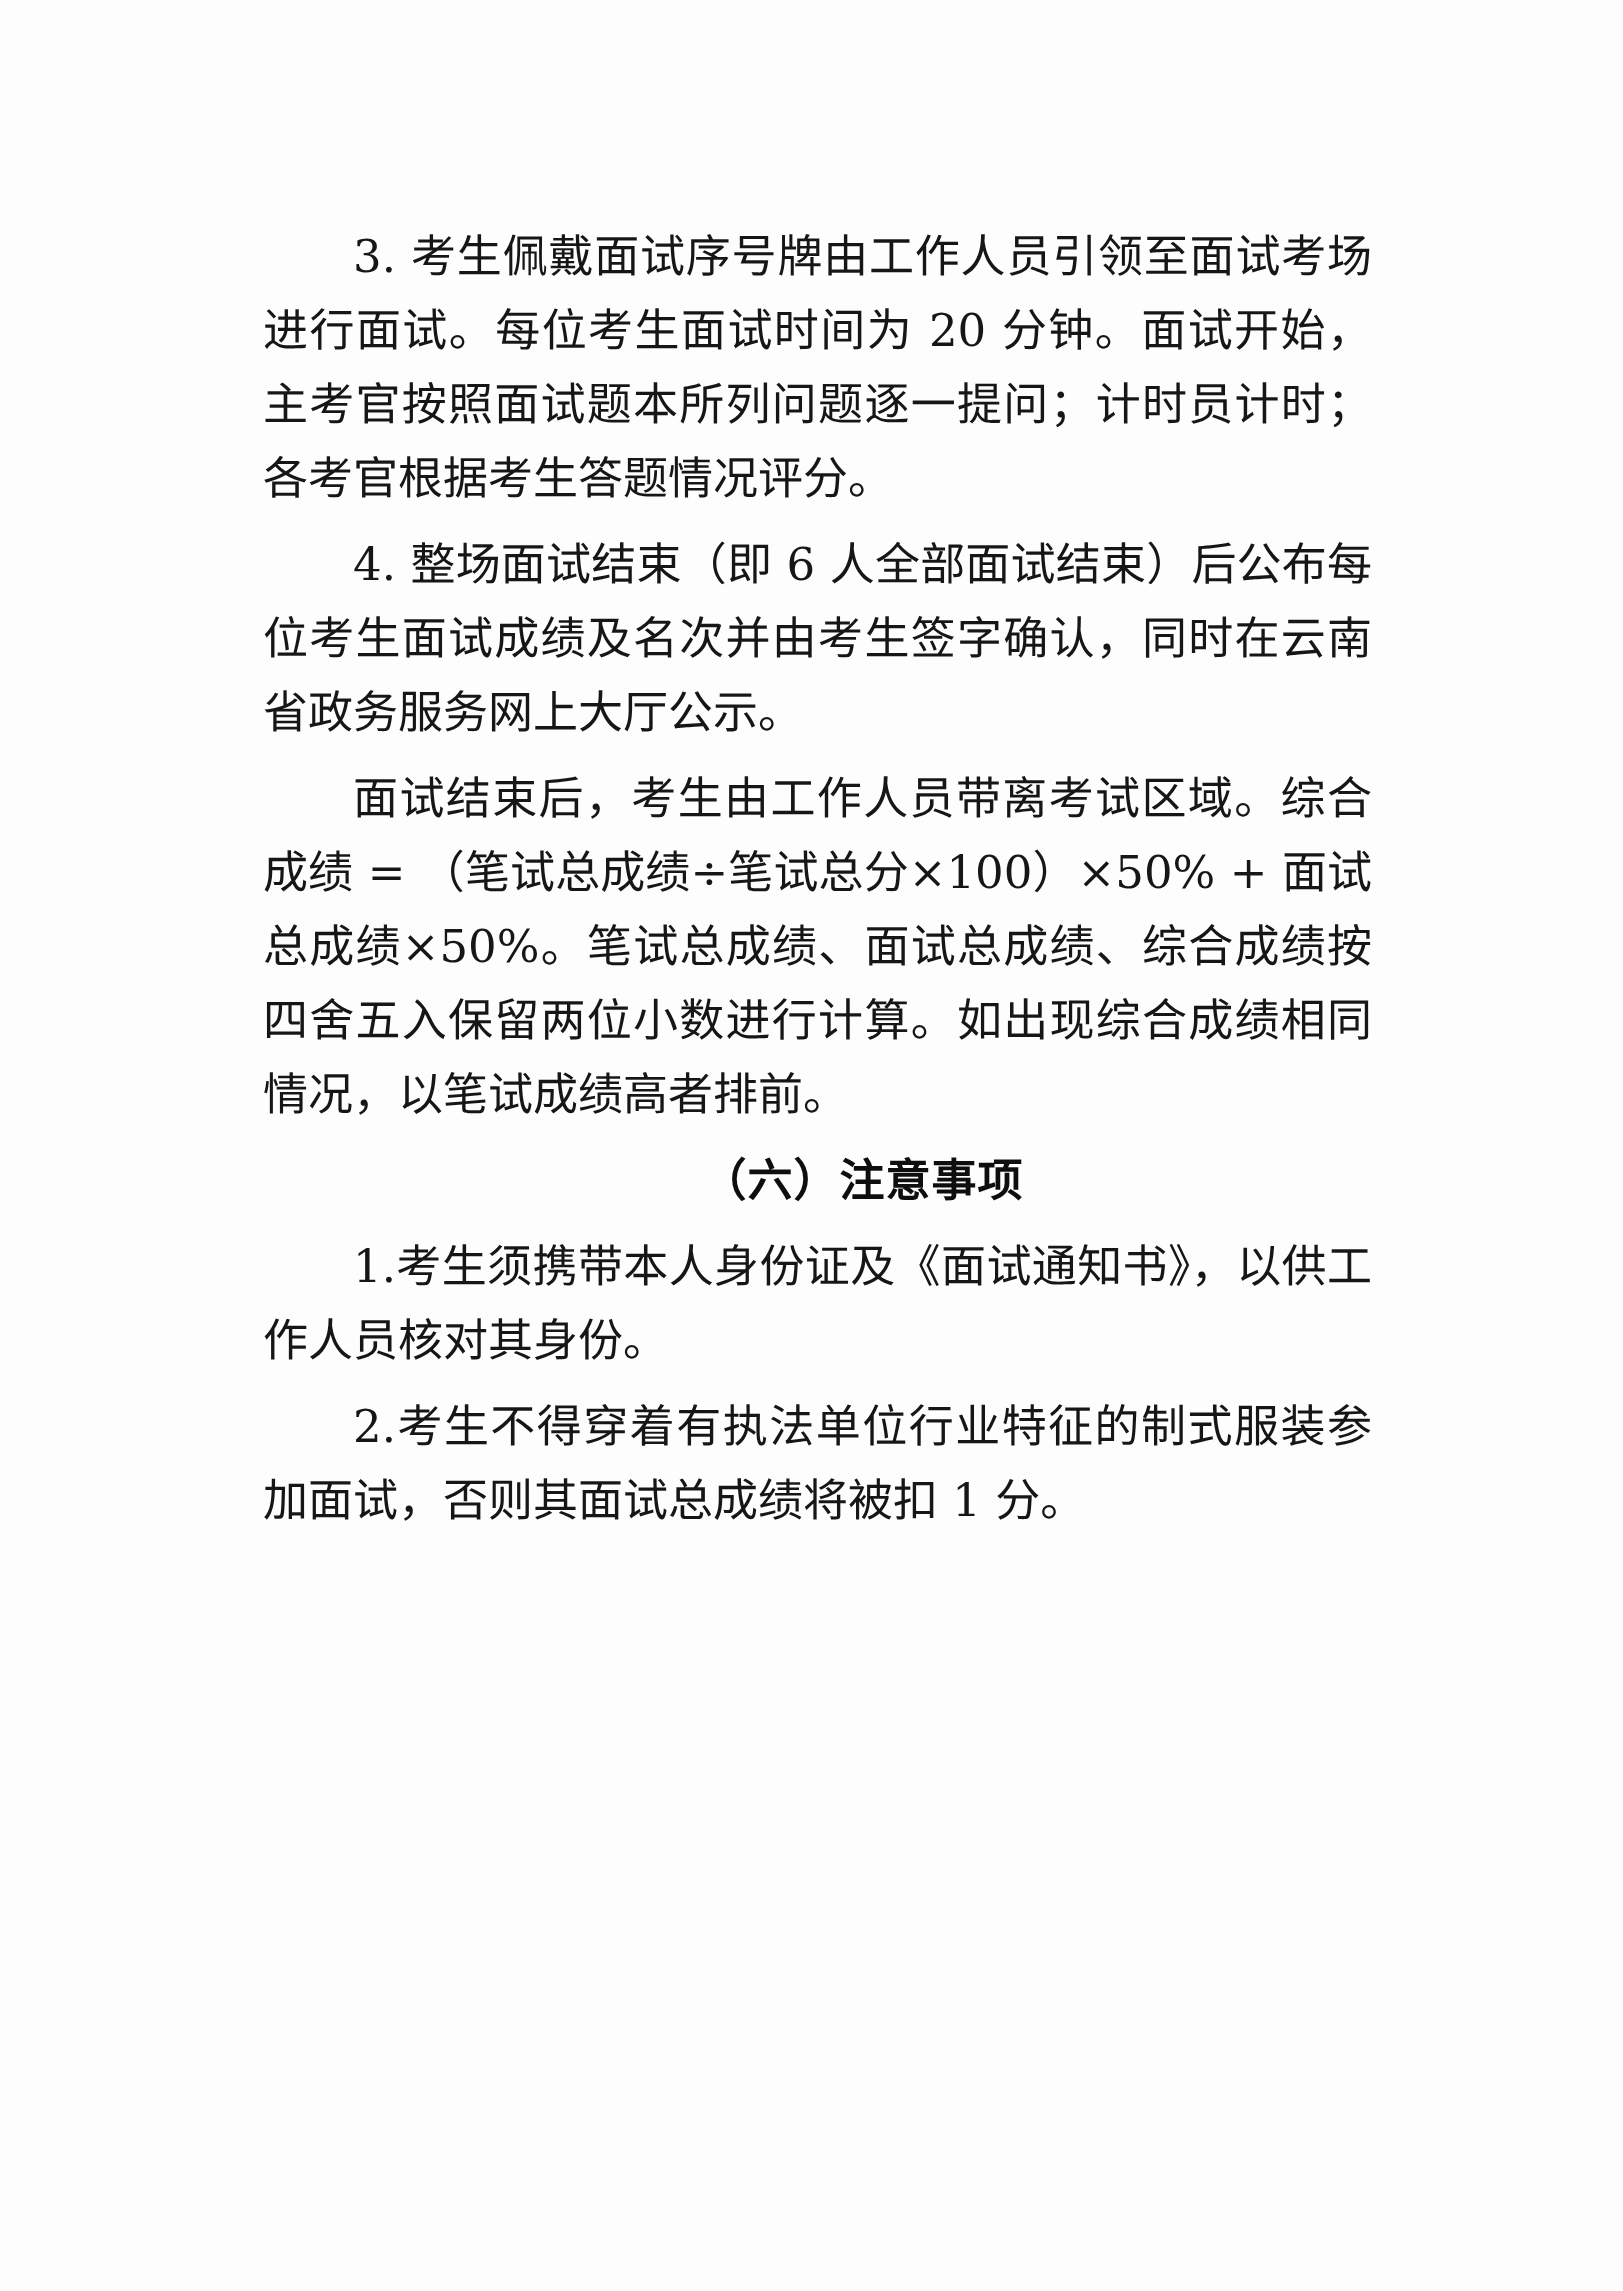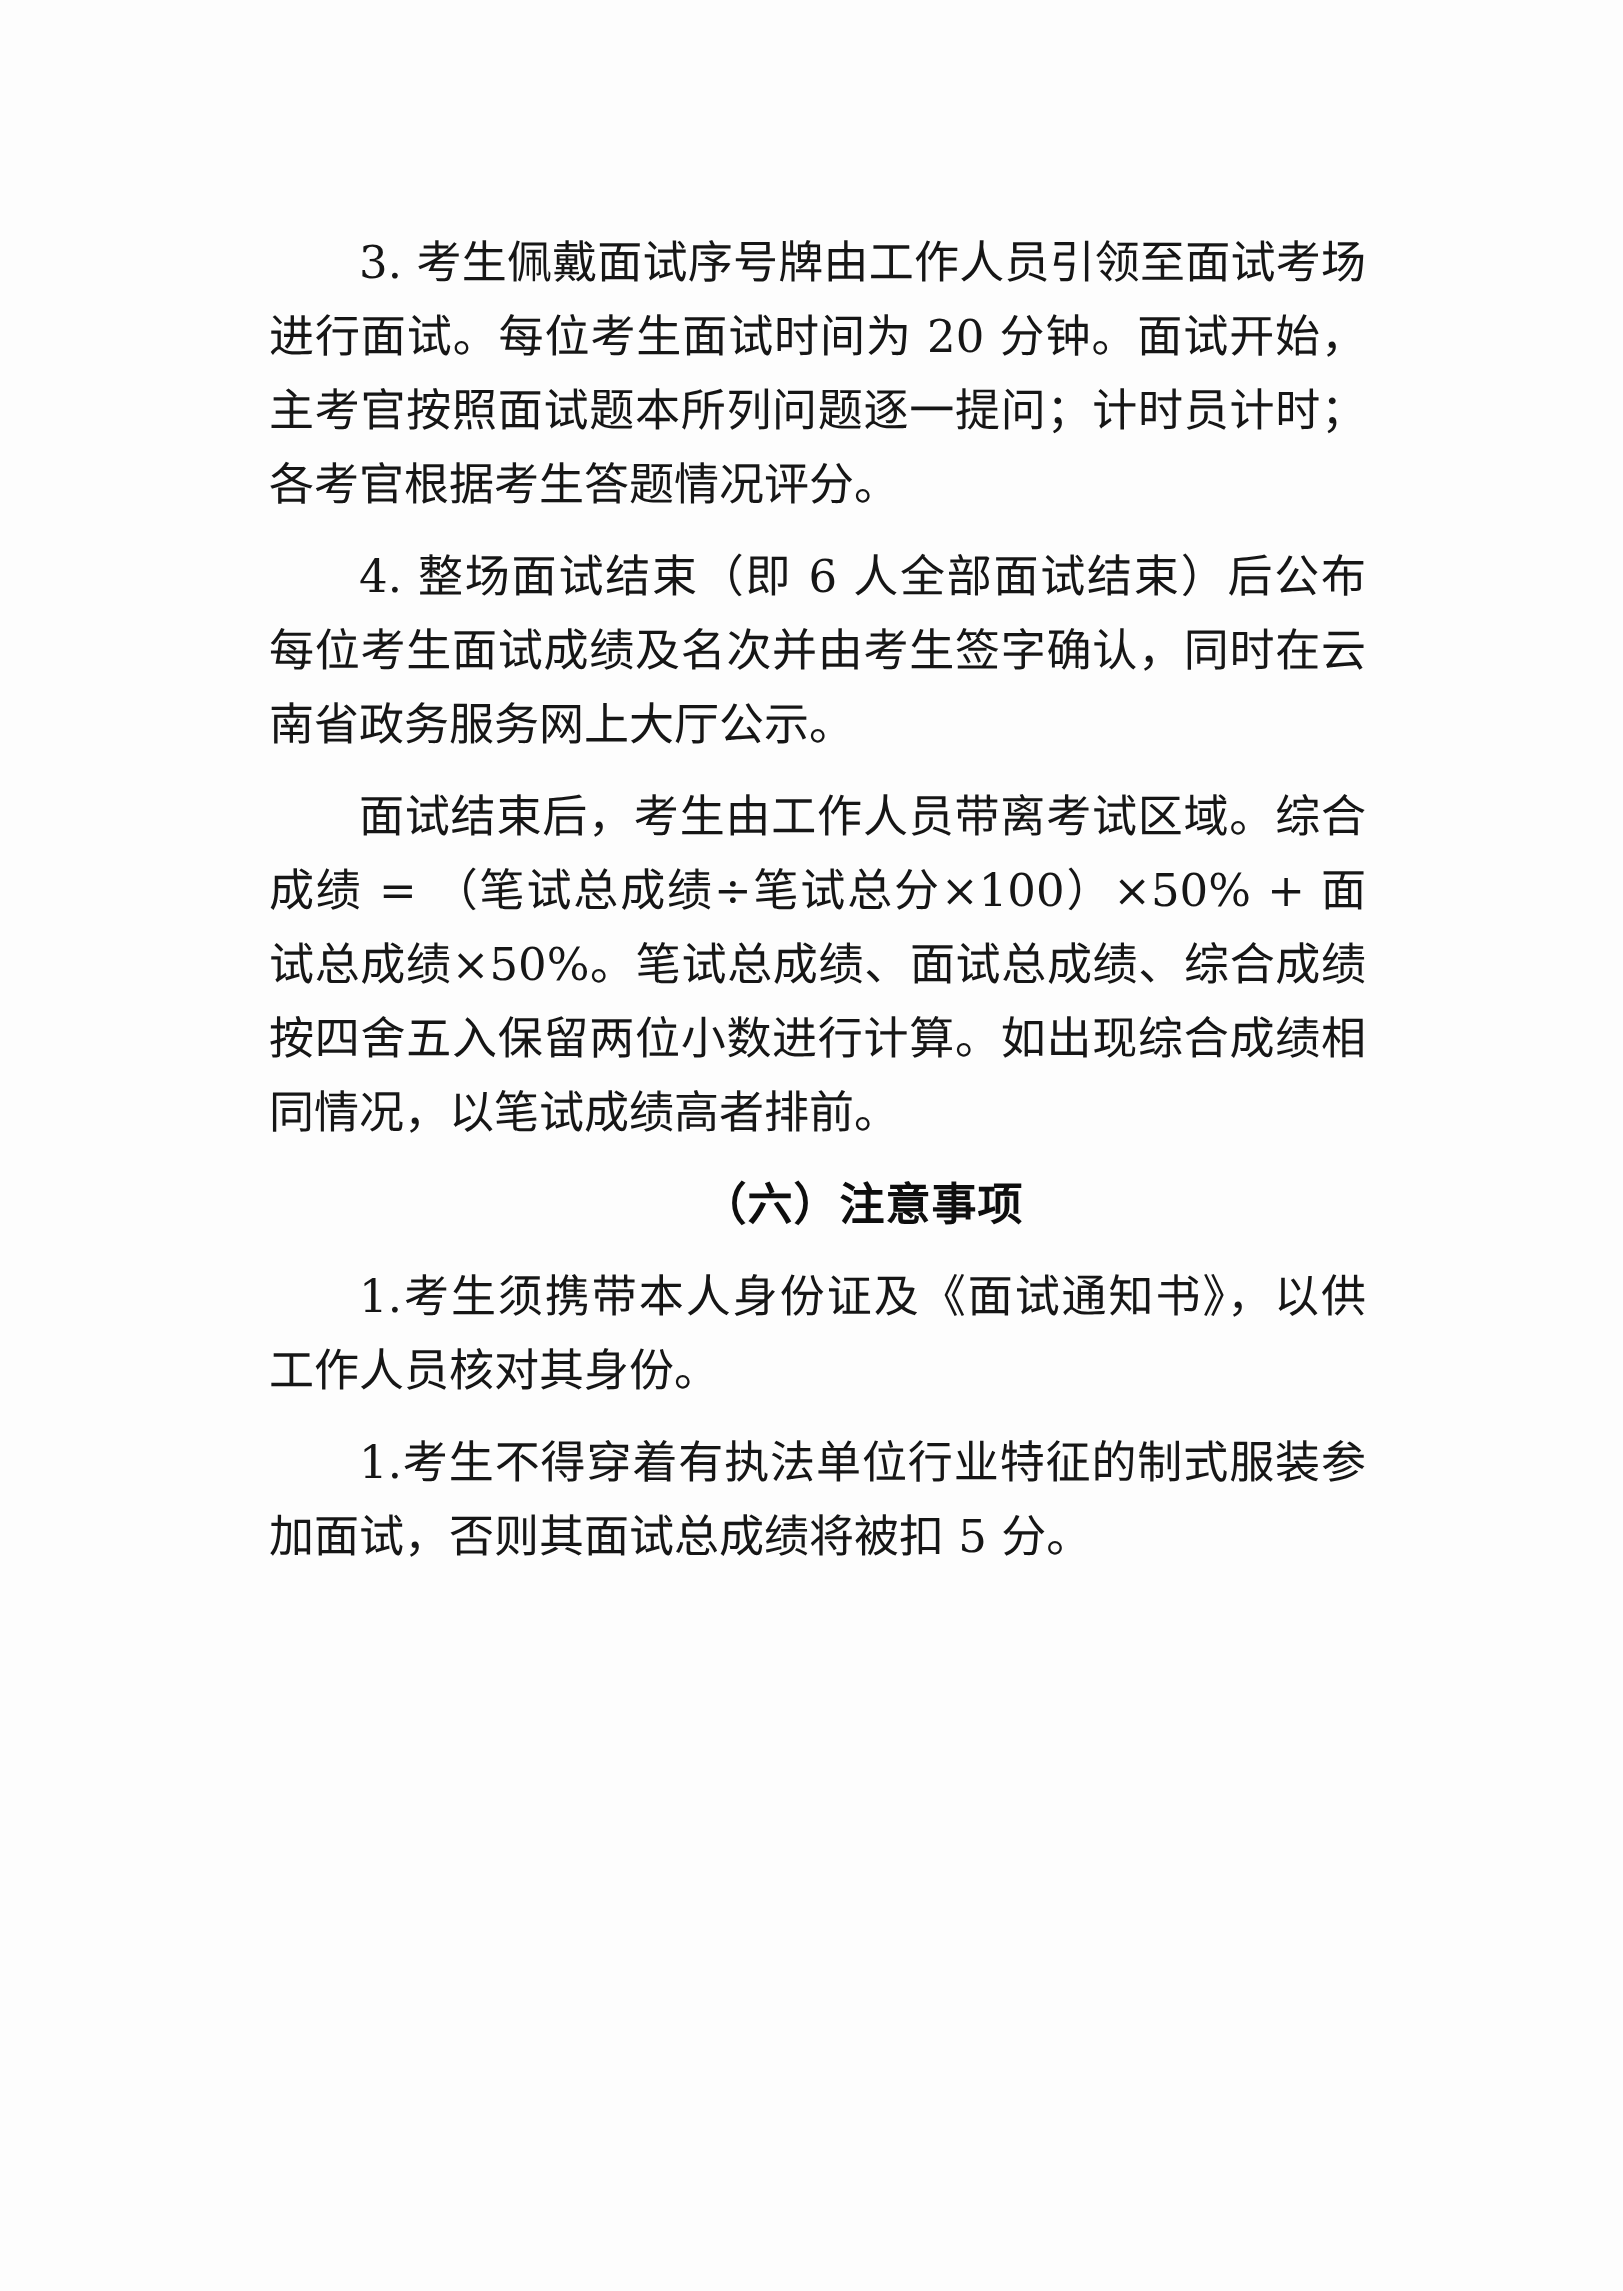--- a/index.html
+++ b/index.html
@@ -16,21 +16,21 @@
     overflow: hidden;
     box-sizing: border-box;
   }
   .content {
     position: absolute;
     top: 208px;
     left: 251px;
     width: 1133px;
   }
   .para {
-    margin: 18px;
+    margin: 12px;
     font-family: "DejaVu Serif", "Liberation Serif", serif;
     font-size: 45px;
     line-height: 74px;
     text-align: justify;
     text-justify: inter-character;
     text-indent: 2em;
     word-break: break-all;
     color: #161616;
   }
   .heading {
@@ -48,16 +48,16 @@
 </head>
 <body>
 
 <div class="page">
   <div class="content">
     <p class="para">3. 考生佩戴面试序号牌由工作人员引领至面试考场进行面试。每位考生面试时间为 20 分钟。面试开始，主考官按照面试题本所列问题逐一提问；计时员计时；各考官根据考生答题情况评分。</p>
     <p class="para">4. 整场面试结束（即 6 人全部面试结束）后公布每位考生面试成绩及名次并由考生签字确认，同时在云南省政务服务网上大厅公示。</p>
     <p class="para">面试结束后，考生由工作人员带离考试区域。综合成绩 = （笔试总成绩÷笔试总分×100）×50% + 面试总成绩×50%。笔试总成绩、面试总成绩、综合成绩按四舍五入保留两位小数进行计算。如出现综合成绩相同情况，以笔试成绩高者排前。</p>
     <p class="heading">（六）注意事项</p>
     <p class="para">1.考生须携带本人身份证及《面试通知书》，以供工作人员核对其身份。</p>
-    <p class="para">1.考生不得穿着有执法单位行业特征的制式服装参加面试，否则其面试总成绩将被扣 5 分。</p>
+    <p class="para">2.考生不得穿着有执法单位行业特征的制式服装参加面试，否则其面试总成绩将被扣 1 分。</p>
   </div>
 </div>
 
 
 </body></html>

